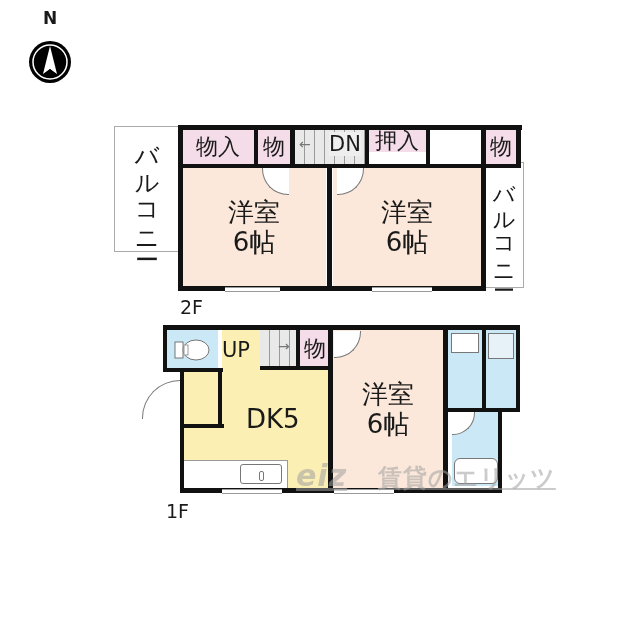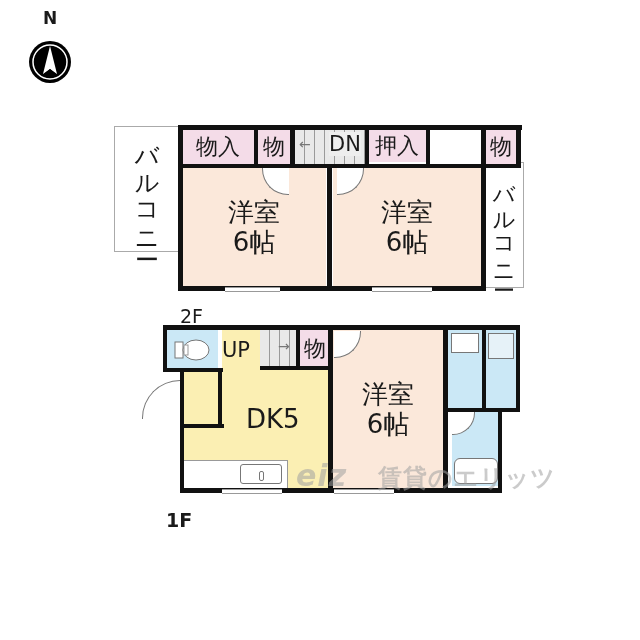--- a/index.html
+++ b/index.html
@@ -12,23 +12,23 @@
     .pink{background:#f4dce8;}
     .beige{background:#fbe8da;}
     .yellow{background:#fbefb3;}
     .blue{background:#cbe8f6;}
     .grey{background:#e4e4e4;}
     .white{background:#fff;}
     .stairs{background:repeating-linear-gradient(90deg,#e9e9e9 0 9px,#9a9a9a 9px 10px);}
     .vert{writing-mode:vertical-rl;font-size:24px;letter-spacing:2px;}
     .balc{position:absolute;border:1px solid #aaa;background:#fff;display:flex;align-items:center;justify-content:center;}
     .win{position:absolute;background:#fff;border-top:1px solid #999;border-bottom:1px solid #999;}
-    .floorlabel{position:absolute;font-size:19px;margin-top:9px;}
+    .floorlabel{position:absolute;font-size:19px;}
     .door{position:absolute;border:1px solid #777;background:transparent;}
-    .wm{position:absolute;color:rgba(160,160,160,0.55);font-weight:bold;font-size:26px;letter-spacing:1px;font-style:italic;}
+    .wm{position:absolute;color:rgba(160,160,160,0.55);font-weight:bold;font-size:26px;letter-spacing:1px;font-style:italic;text-decoration:underline;}
   </style>
 </head>
 <body>
 
 <div class="abs" style="left:24px;top:8px;width:52px;height:76px;">
   <div style="position:absolute;left:0;top:0;width:52px;text-align:center;font-weight:bold;font-size:17px;">N</div>
   <svg style="position:absolute;left:4px;top:32px;" width="44" height="44" viewBox="0 0 44 44">
     <circle cx="22" cy="22" r="21" fill="#000"></circle>
     <circle cx="22" cy="22" r="17" fill="none" stroke="#fff" stroke-width="1.5"></circle>
     <polygon points="22,6 15,34 22,29 29,34" fill="#fff"></polygon>
@@ -49,21 +49,21 @@
   <div class="room pink mid" style="left:182px;top:130px;width:72px;height:34px;">
     <span>物入</span>
   </div>
   <div class="room pink mid" style="left:258px;top:130px;width:32px;height:34px;">
     <span>物</span>
   </div>
   <div class="abs stairs" style="left:295px;top:130px;width:70px;height:34px;">
     <span class="abs" style="left:4px;top:6px;font-size:14px;color:#777;">←</span>
     <span class="abs mid" style="left:34px;top:2px;background:#eee;font-size:21px;">DN</span>
   </div>
-  <div class="room pink mid" style="left:368px;top:130px;width:58px;height:32px;">
+  <div class="room pink mid" style="left:368px;top:130px;width:58px;height:22px;">
     <span>押入</span>
   </div>
   <div class="abs white" style="left:430px;top:130px;width:50px;height:34px;"></div>
   <div class="room pink mid" style="left:486px;top:130px;width:30px;height:34px;">
     <span>物</span>
   </div>
 
   <div class="room beige big" style="left:182px;top:168px;width:144px;height:118px;">
     <span>洋室</span>
     <span>6帖</span>
@@ -157,17 +157,17 @@
   <div class="wall" style="left:180px;top:488px;width:320px;height:5px;"></div>
   <div class="wall" style="left:443px;top:325px;width:5px;height:167px;"></div>
   <div class="wall" style="left:482px;top:325px;width:4px;height:84px;"></div>
   <div class="wall" style="left:516px;top:325px;width:4px;height:86px;"></div>
   <div class="wall" style="left:443px;top:408px;width:77px;height:4px;"></div>
   <div class="wall" style="left:498px;top:408px;width:4px;height:85px;"></div>
 
   <div class="win" style="left:222px;top:489px;width:60px;height:3px;"></div>
   <div class="win" style="left:334px;top:489px;width:60px;height:3px;"></div>
 
-  <div class="floorlabel" style="left:166px;top:500px;font-weight:bold;">1F</div>
+  <div class="floorlabel" style="left:166px;top:500px;">1F</div>
 </div>
 
 <div class="wm" style="left:296px;top:458px;font-size:30px;">eiz</div>
 <div class="wm" style="left:378px;top:462px;font-style:normal;font-size:24px;text-align:right;">賃貸のエリッツ</div>
 
 </body></html>

